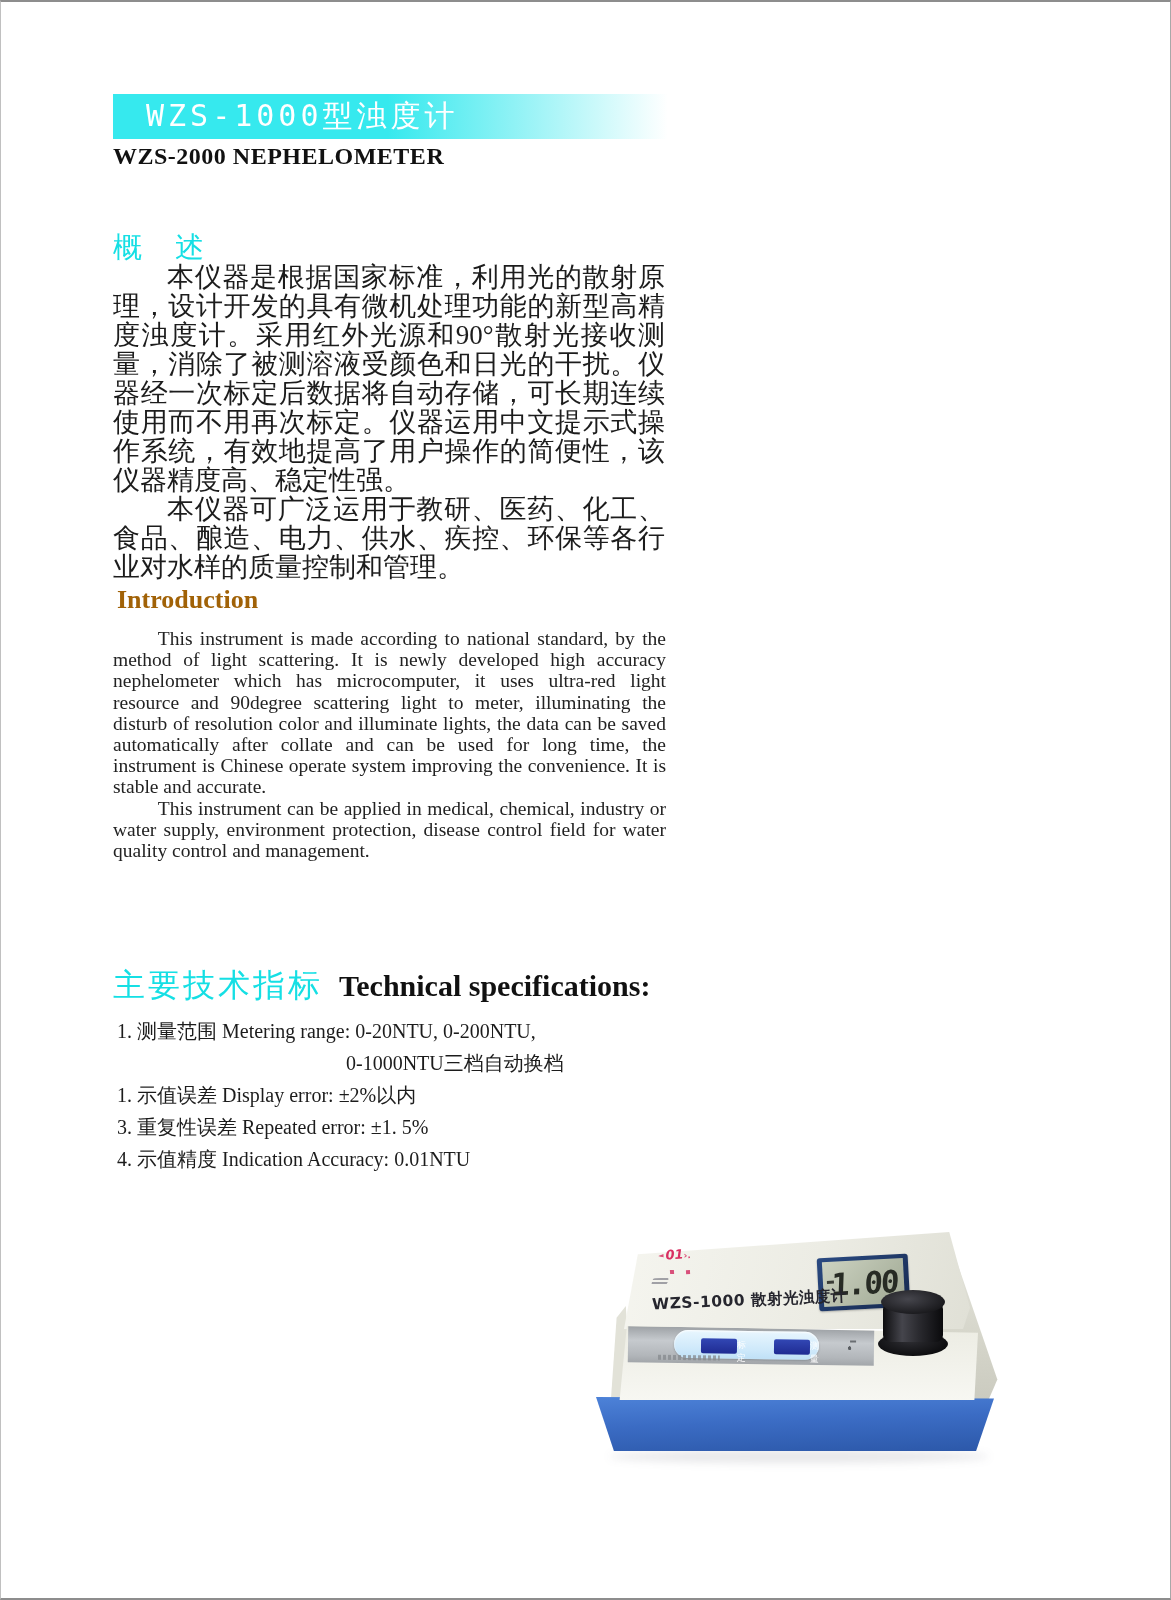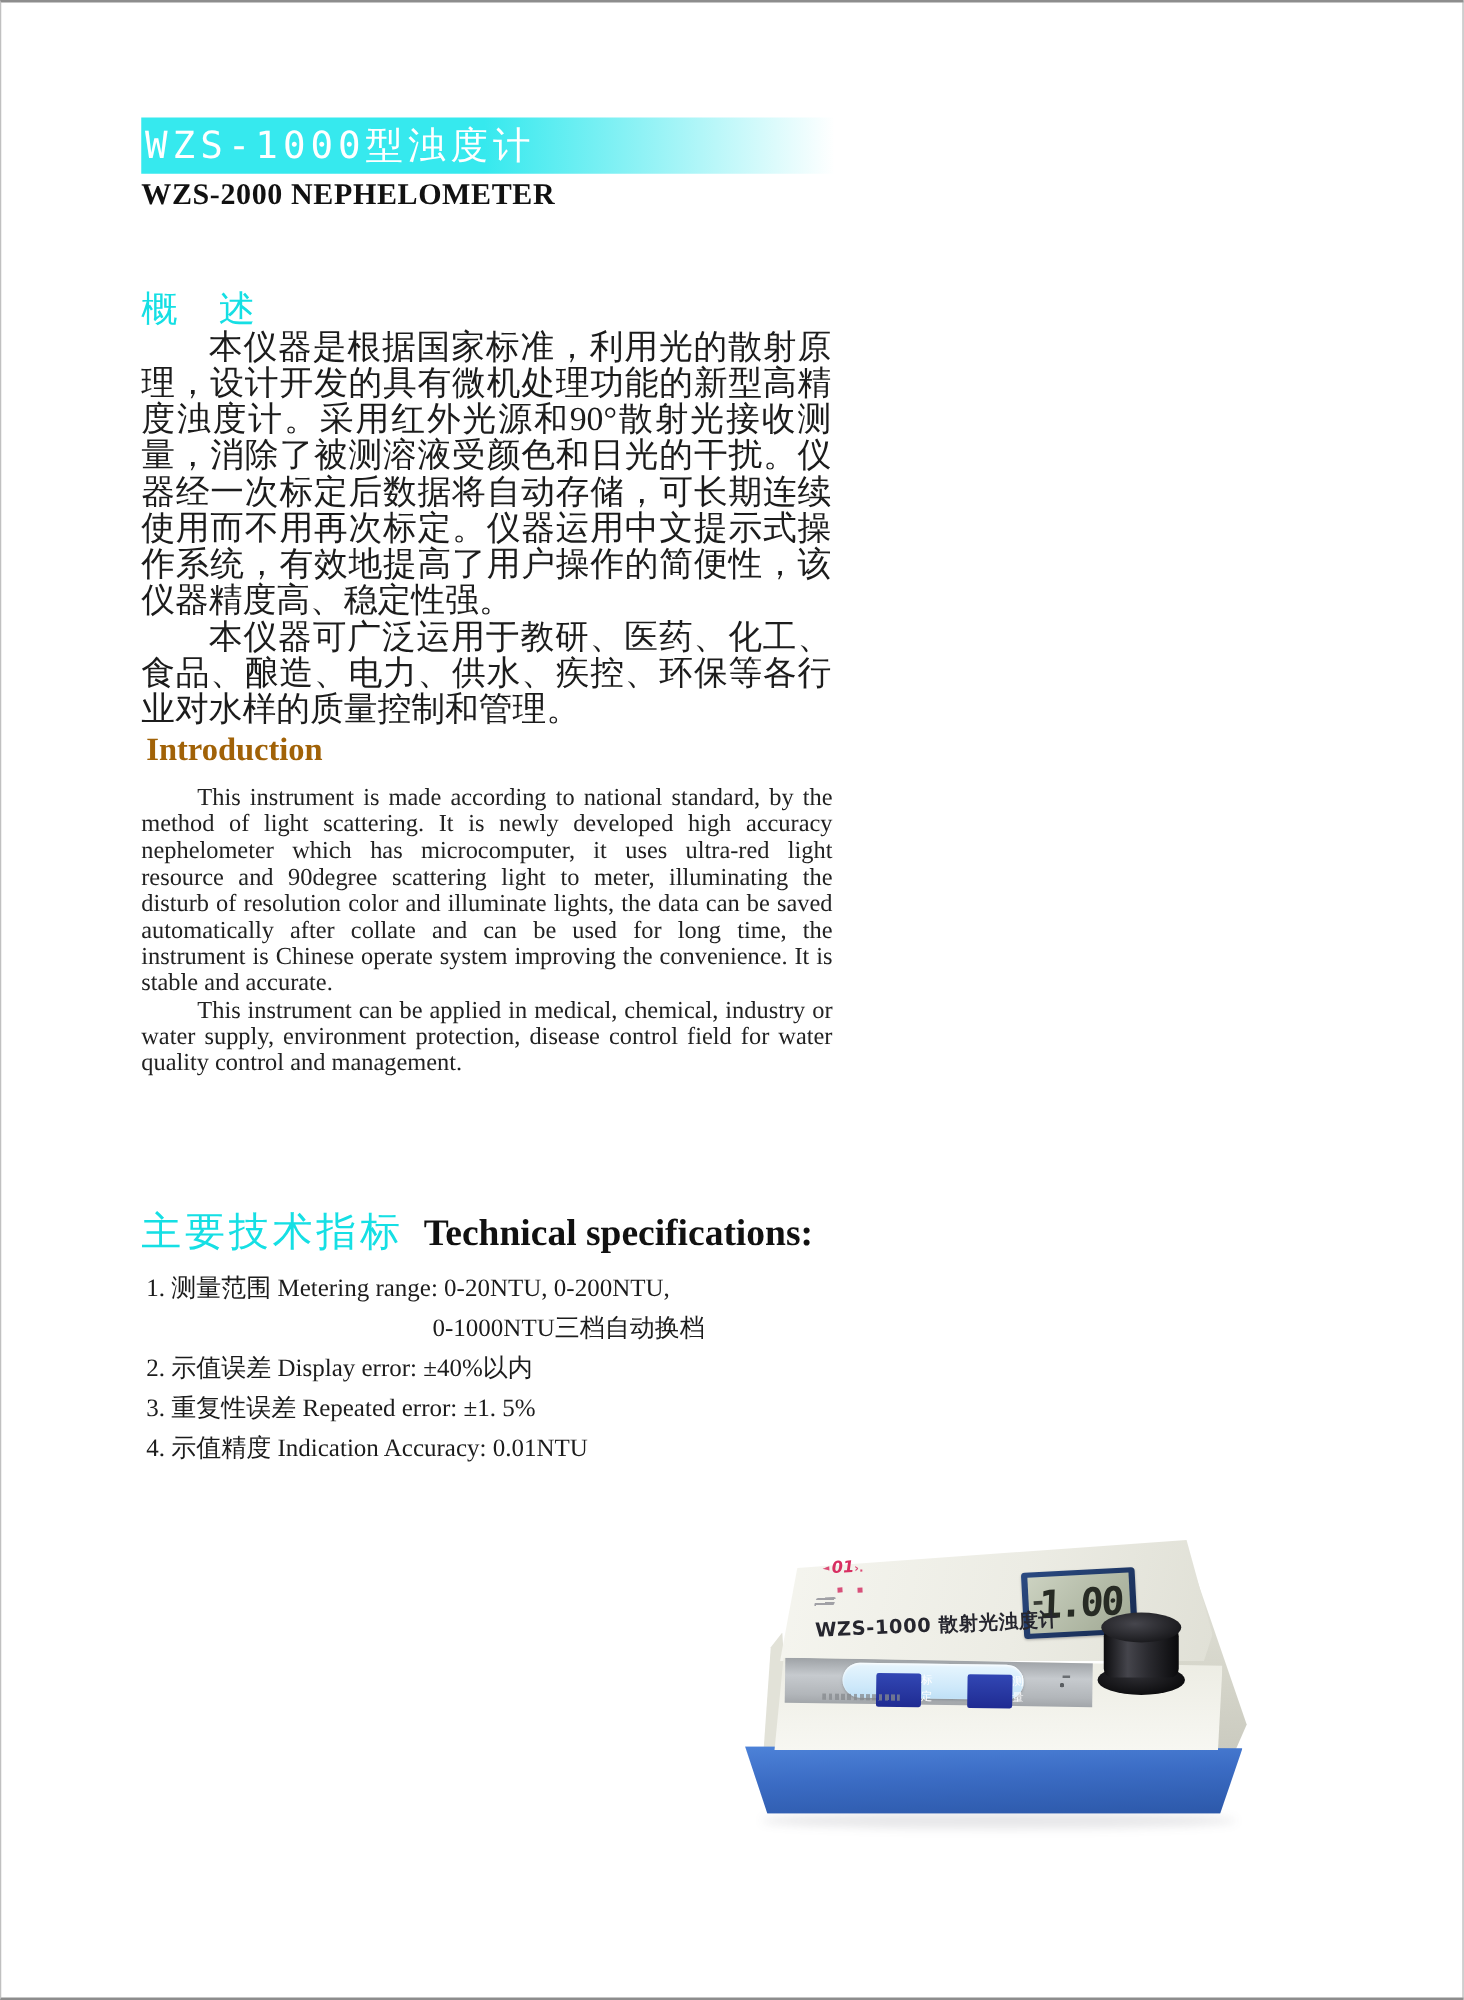--- a/index.html
+++ b/index.html
@@ -20,21 +20,21 @@
 
   
   .banner {
     position:absolute; left:112px; top:92px; width:572px; height:45px;
     background:linear-gradient(90deg,#36e9ee 0%, #36e9ee 48%, #8ff2f5 70%, rgba(255,255,255,0) 97%);
     display:flex; align-items:center;
   }
   .banner-title {
     font-family:"DejaVu Sans Mono", monospace;
     color:#ffffff; font-size:30px; letter-spacing:4px;
-    padding-left:3px; white-space:nowrap; font-weight:500;
+    padding-left:33px; white-space:nowrap; font-weight:500;
   }
   .title-en {
     position:absolute; left:112px; top:141px;
     font-size:24px; font-weight:bold; letter-spacing:0.5px; color:#111;
     font-family:"Liberation Serif", serif;
   }
 
   
   .overview-heading {
     position:absolute; left:112px; top:226px;
@@ -110,21 +110,21 @@
     background:linear-gradient(180deg,#9ea2a6 0%, #c6cace 38%, #b2b6ba 80%, #a2a6aa 100%);
     transform:rotate(0.8deg);
   }
   .panel-inset {
     position:absolute; left:46px; top:3px; width:145px; height:28px;
     border-radius:14px;
     background:linear-gradient(180deg,#e8f6fe 0%, #cde8fa 70%, #bfe0f6 100%);
     box-shadow:inset 0 1px 2px rgba(255,255,255,.9), 0 1px 2px rgba(70,80,90,.35);
   }
   .panel-btn {
-    position:absolute; top:8px; width:31px; height:27px;
+    position:absolute; top:8px; width:31px; height:15px;
     background:linear-gradient(180deg,#3247b4,#1f2b92);
     border-radius:2px; color:#fff; font-size:9px; line-height:13px;
     text-align:center; letter-spacing:1px;
     font-family:"DejaVu Sans", sans-serif;
     padding-left:36px;
   }
   .btn-calibrate { left:27px; }
   .btn-measure  { left:100px; }
   .panel-fineprint {
     position:absolute; left:30px; bottom:3px; width:62px; height:5px;
@@ -219,21 +219,21 @@
     <p>This instrument is made according to national standard, by the method of light scattering. It is newly developed high accuracy nephelometer which has microcomputer, it uses ultra-red light resource and 90degree scattering light to meter, illuminating the disturb of resolution color and illuminate lights, the data can be saved automatically after collate and can be used for long time, the instrument is Chinese operate system improving the convenience. It is stable and accurate.</p>
     <p>This instrument can be applied in medical, chemical, industry or water supply, environment protection, disease control field for water quality control and management.</p>
   </div>
 
   <div class="spec-heading">
     <span class="spec-heading-zh">主要技术指标</span><span class="spec-heading-en">Technical specifications:</span>
   </div>
   <div class="spec-list">
     <div>1. 测量范围 Metering range: 0-20NTU, 0-200NTU,</div>
     <div class="spec-line2">0-1000NTU三档自动换档</div>
-    <div>2. 示值误差 Display error: ±40%以内</div>
+    <div>1. 示值误差 Display error: ±2%以内</div>
     <div>3. 重复性误差 Repeated error: ±1. 5%</div>
     <div>4. 示值精度  Indication Accuracy:  0.01NTU</div>
   </div>
 
   <div class="device">
     <div class="dev-shadow"></div>
     <div class="dev-side-right"></div>
     <div class="dev-side-left"></div>
     <div class="dev-base"></div>
     <div class="dev-top"></div>

